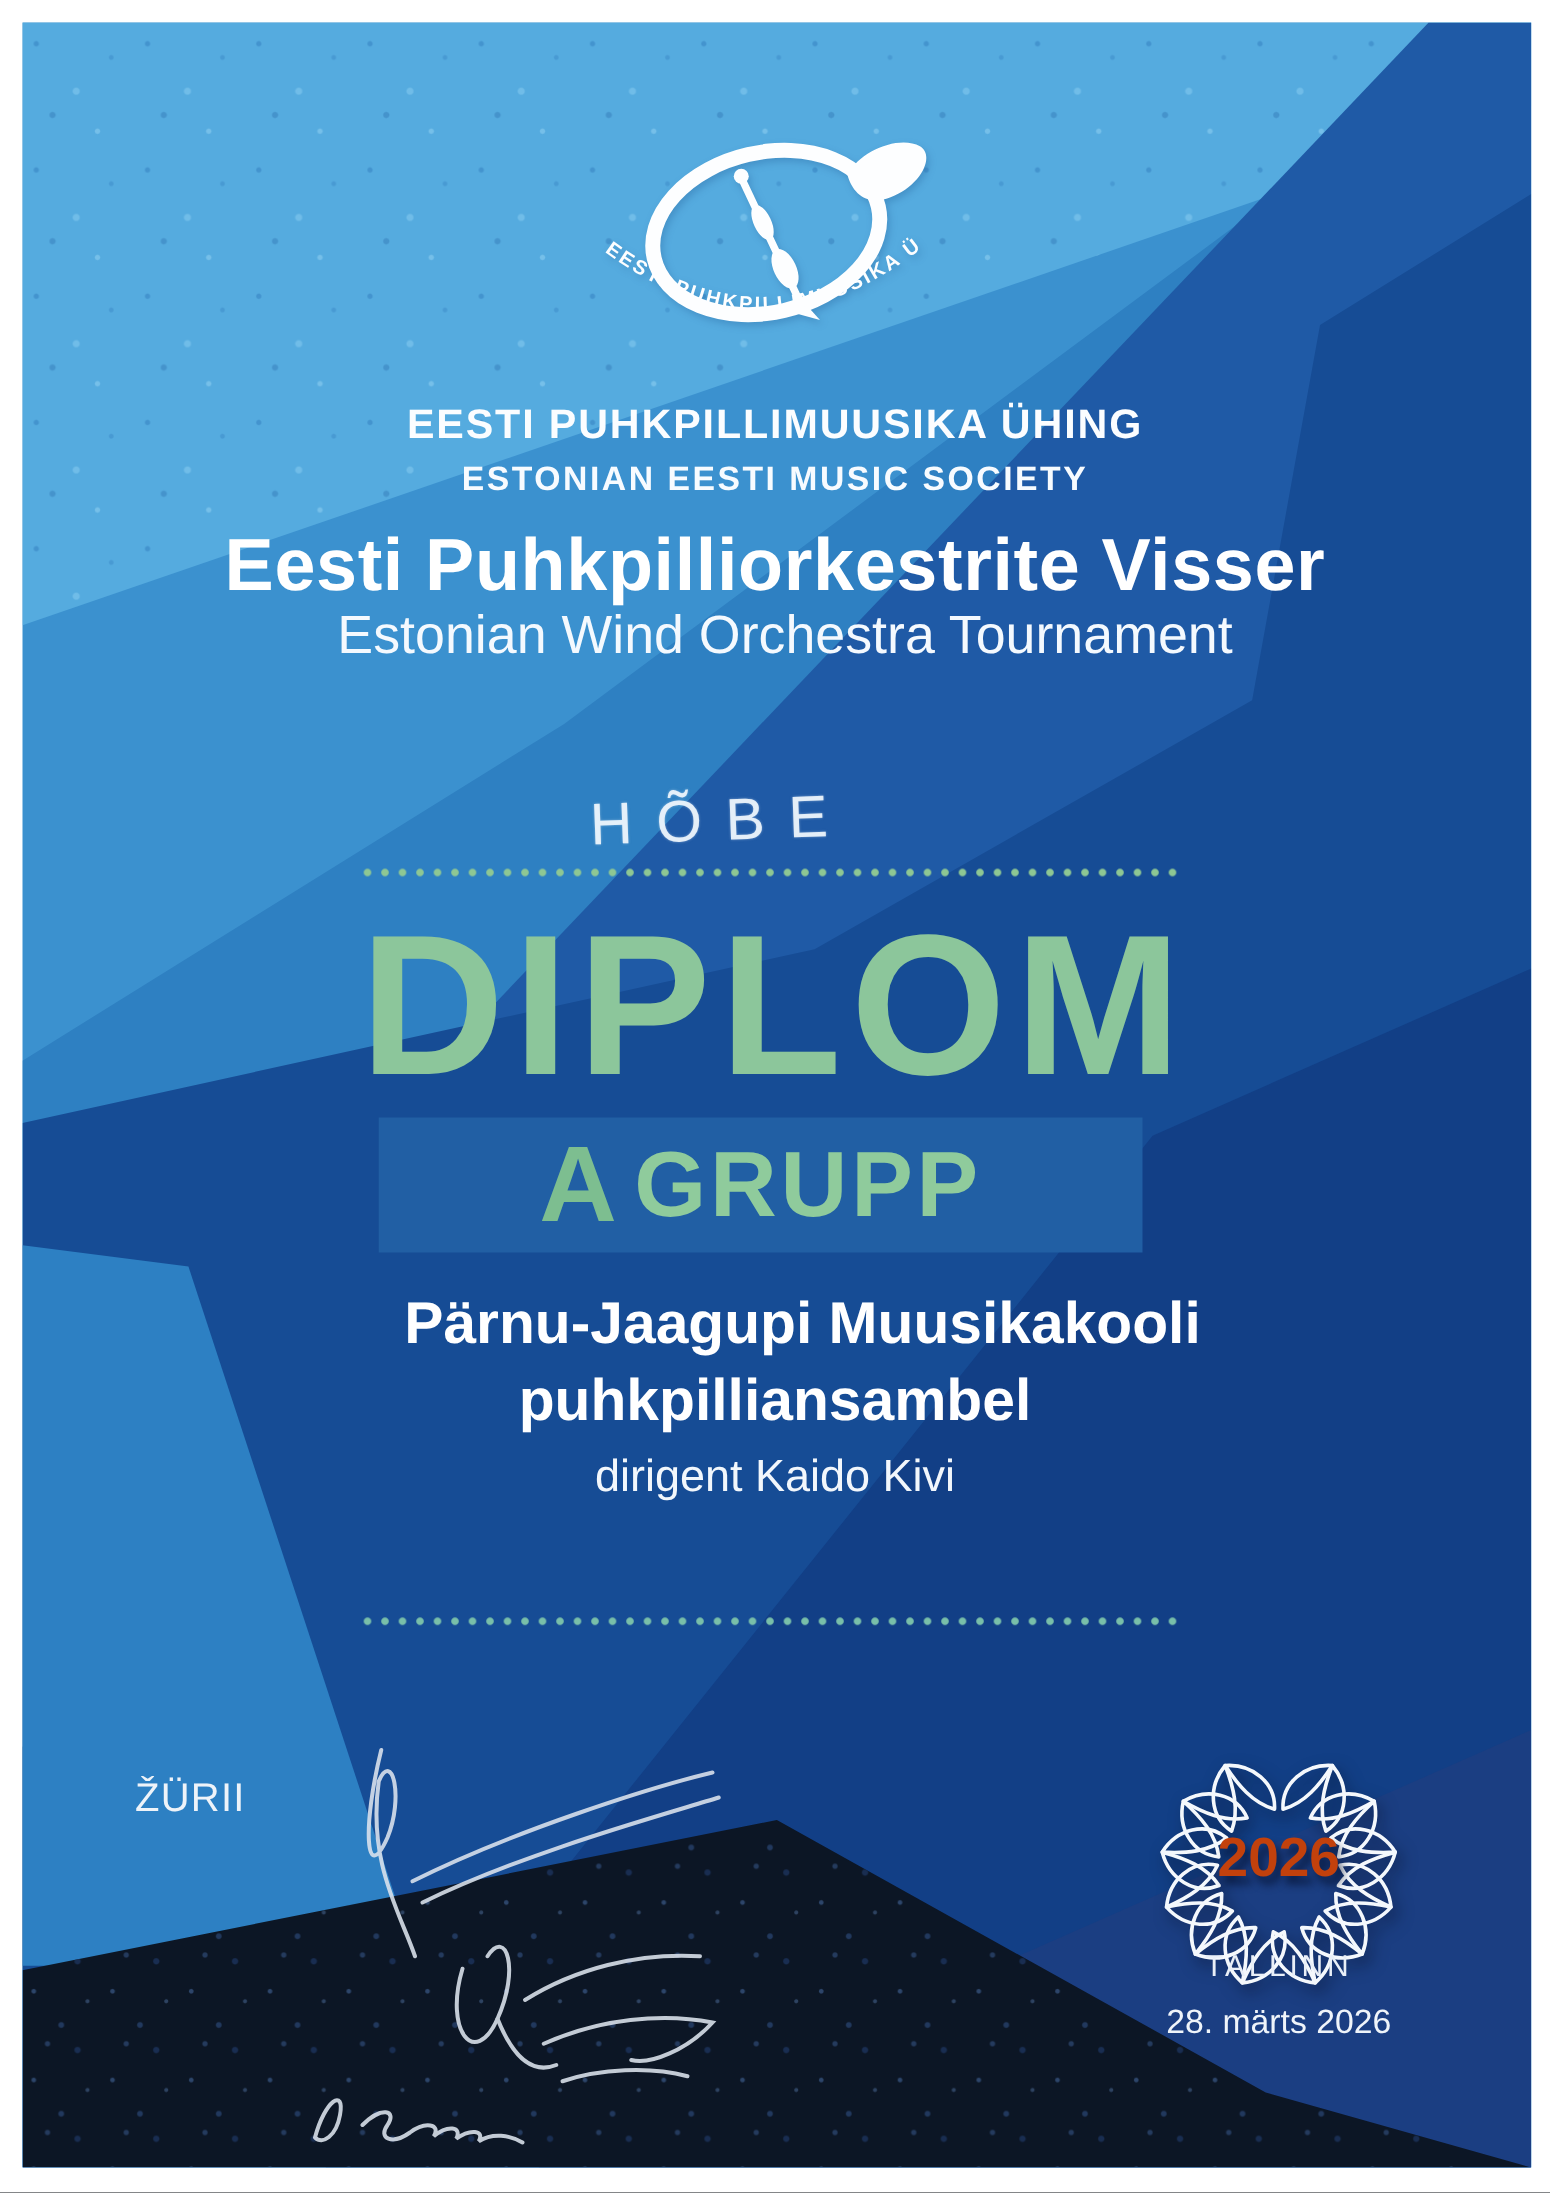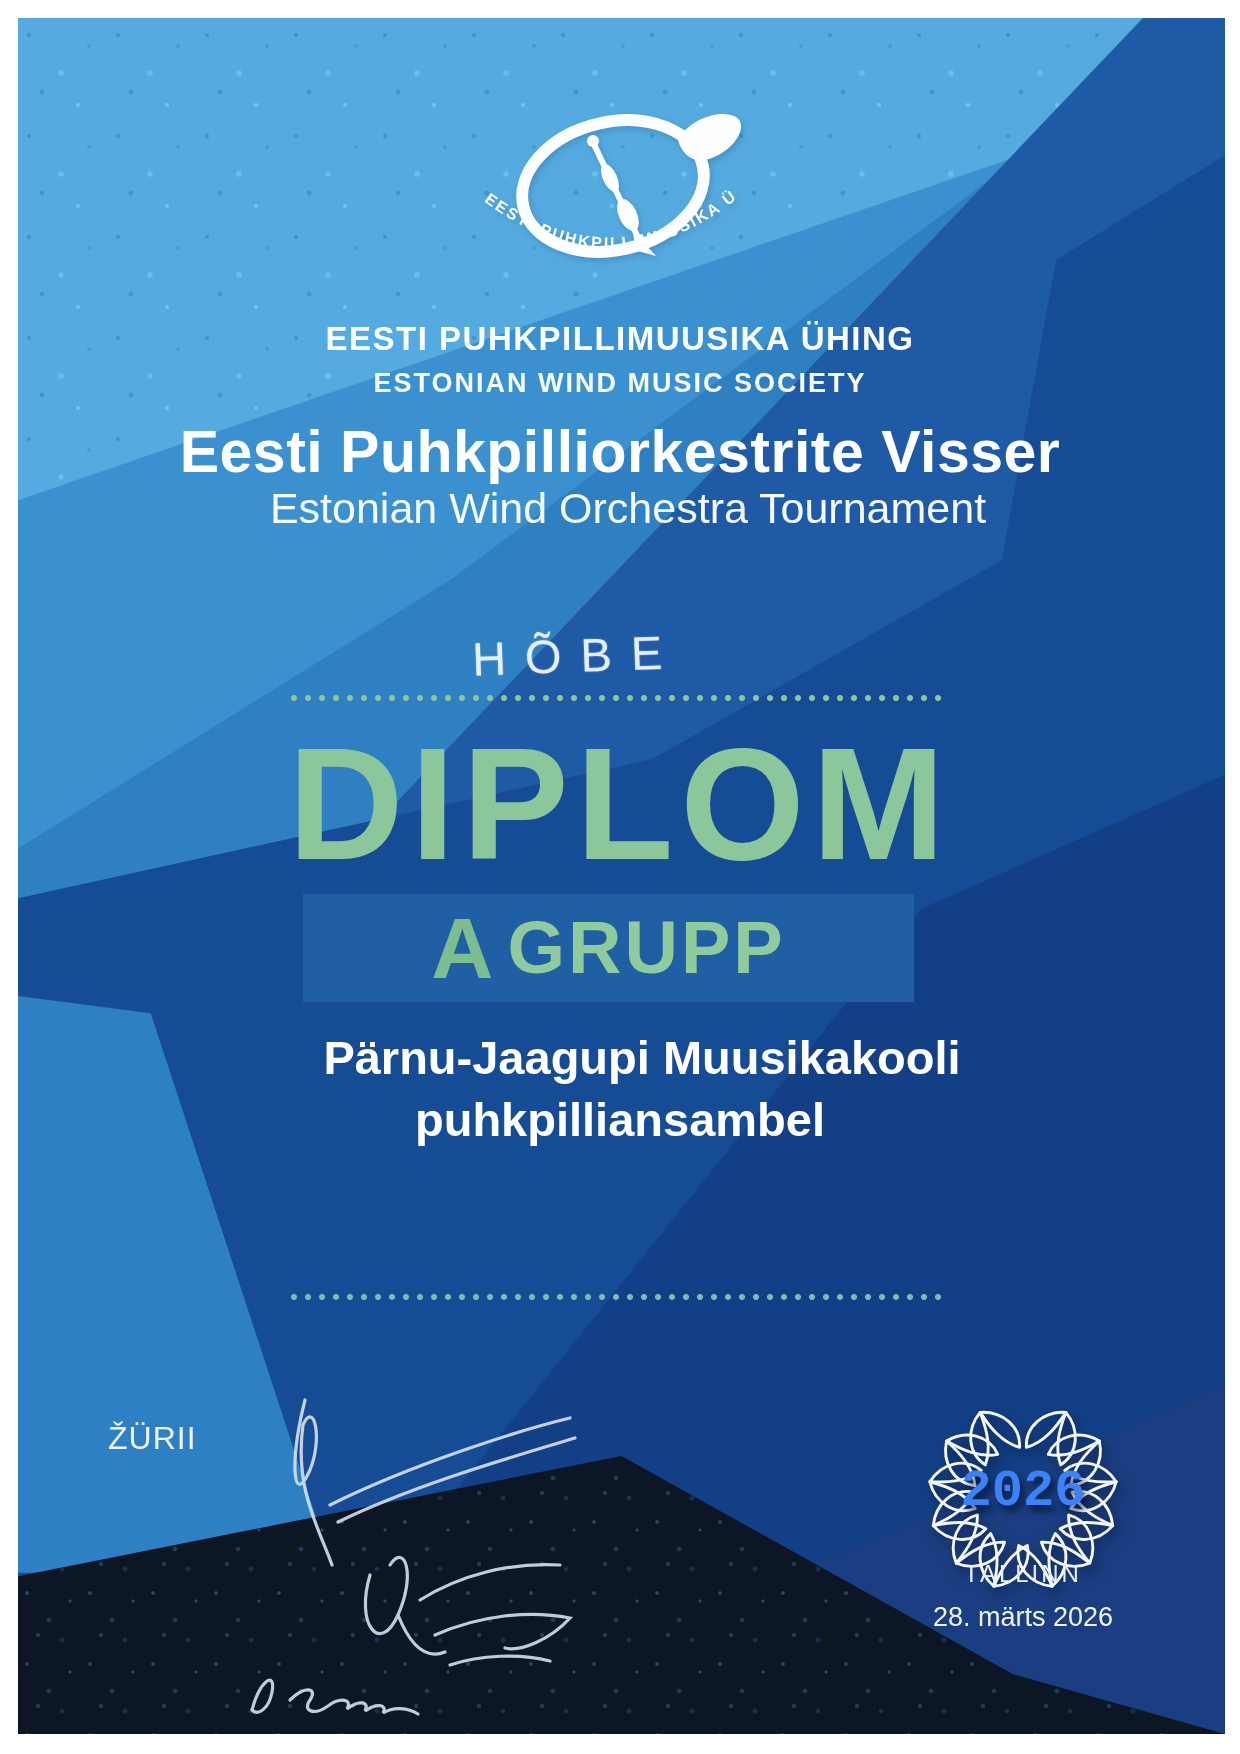--- a/index.html
+++ b/index.html
@@ -73,21 +73,21 @@
   .group-word{font-size:74px;font-weight:700;letter-spacing:3px;color:#8fcb9c;line-height:1;text-align:right;}
   .recip1{top:1030px;font-size:47px;font-weight:700;color:#ffffff;padding-left:44px;}
   .recip2{top:1092px;font-size:47px;font-weight:700;color:#ffffff;}
   .conductor{top:1160px;font-size:36px;font-weight:400;color:#f2f7fc;}
   .jury{left:108px;top:1420px;color:#eef3f9;}
   .jury-heading{font-size:32px;letter-spacing:1px;margin:0 0 22px 0;font-weight:400;}
   .jury-list{list-style:none;margin:0;padding:0;font-size:31px;}
   .jury-list li{margin:0 0 18px 0;line-height:31px;}
   .year{
     left:903px;top:1462px;width:240px;text-align:center;
-    font-family:Liberation Mono, monospace;font-weight:700;font-size:52px;color:#3b82f6;
+    font-family:Liberation Sans, sans-serif;font-weight:700;font-size:44px;color:#c2410c;
     text-shadow:4px 6px 7px rgba(2,10,35,.65);
   }
   .date{left:903px;top:1602px;width:240px;text-align:center;font-size:27px;color:#eff4fa;white-space:nowrap;}
   .city{left:903px;top:1560px;width:240px;text-align:center;font-size:24px;letter-spacing:3px;color:#e9eff7;}
   svg{display:block;}
   .logo-svg{left:430px;top:98px;filter:drop-shadow(2px 3px 3px rgba(20,70,130,.25));}
   .wreath-svg{left:903px;top:1379px;filter:drop-shadow(4px 6px 6px rgba(3,12,35,.55));}
   .sig-svg{left:220px;top:1365px;}
 </style>
 </head>
@@ -119,37 +119,38 @@
     </g>
     <defs>
         <path id="logo-arc" d="M 52 102 Q 182 200 308 100"></path>
       </defs>
     <text font-size="16" font-weight="700" letter-spacing="2.2" fill="#fdfeff" font-family="Liberation Sans, sans-serif">
       <textPath href="#logo-arc" xlink:href="#logo-arc" startOffset="2">EESTI PUHKPILLIMUUSIKA ÜHING</textPath>
     </text>
   </svg>
 
   <div class="abs ctr org-et">EESTI PUHKPILLIMUUSIKA ÜHING</div>
-  <div class="abs ctr org-en">ESTONIAN WIND MUSIC SOCIETY</div>
+  <div class="abs ctr org-en">ESTONIAN EESTI MUSIC SOCIETY</div>
   <div class="abs ctr title-et">Eesti Puhkpilliorkestrite Visser</div>
   <div class="abs ctr title-en">Estonian Wind Orchestra Tournament</div>
 
   <div class="abs hobe">HÕBE</div>
 
   <div class="abs dotted dotted-top"></div>
 
   <div class="abs ctr diplom">DIPLOM</div>
 
   <div class="abs group-band">
     <span class="group-letter">A</span>
     <span class="group-word">GRUPP</span>
   </div>
 
   <div class="abs ctr recip1">Pärnu-Jaagupi Muusikakooli</div>
   <div class="abs ctr recip2">puhkpilliansambel</div>
+  <div class="abs ctr conductor">dirigent Kaido Kivi</div>
 
   <div class="abs dotted dotted-bottom"></div>
 
   <div class="abs jury">
     <div class="jury-heading">ŽÜRII</div>
   </div>
 
   <svg class="abs sig-svg" width="420" height="375" viewBox="0 0 420 375">
     <g fill="none" stroke="#dde4ee" stroke-width="3.2" stroke-linecap="round" opacity="0.88">
       <path d="M85 35 C70 95 72 145 90 105 C103 73 94 35 83 60 C74 125 100 165 112 200"></path>

